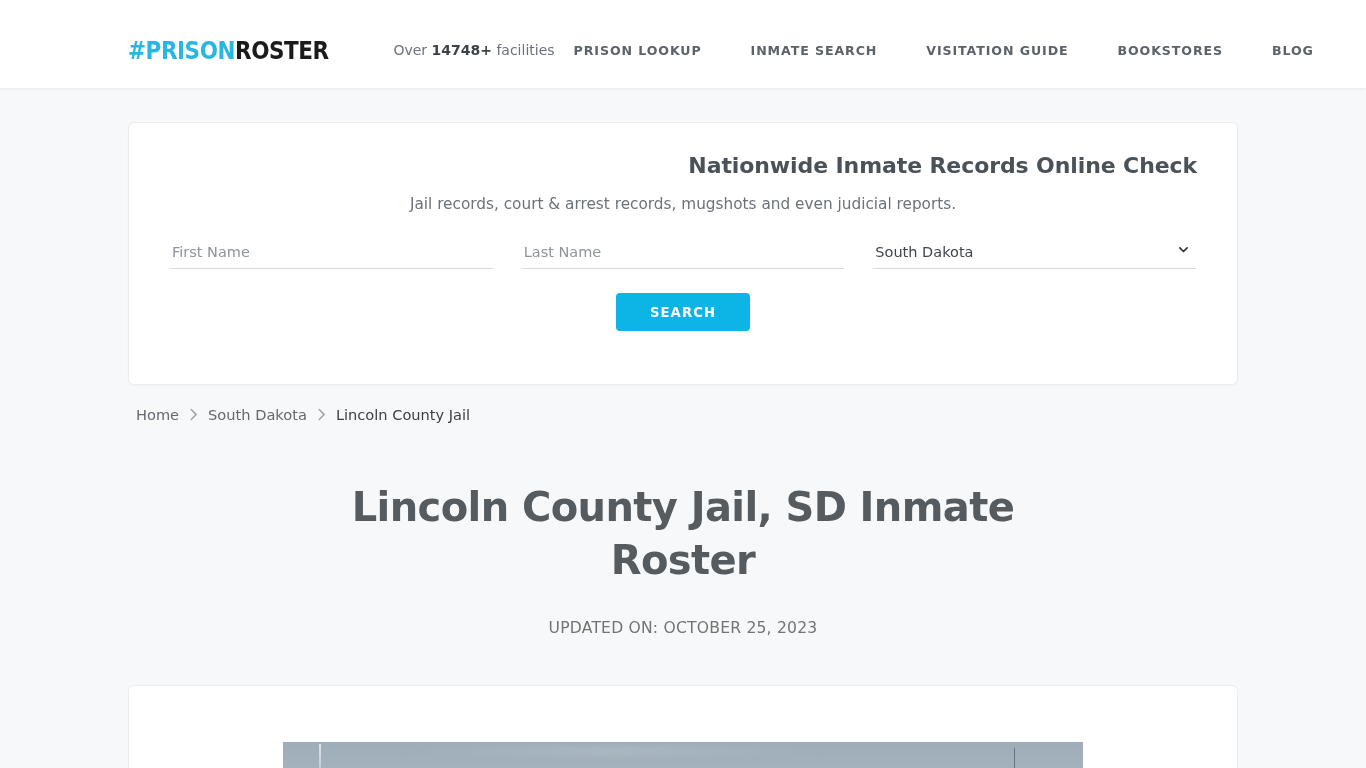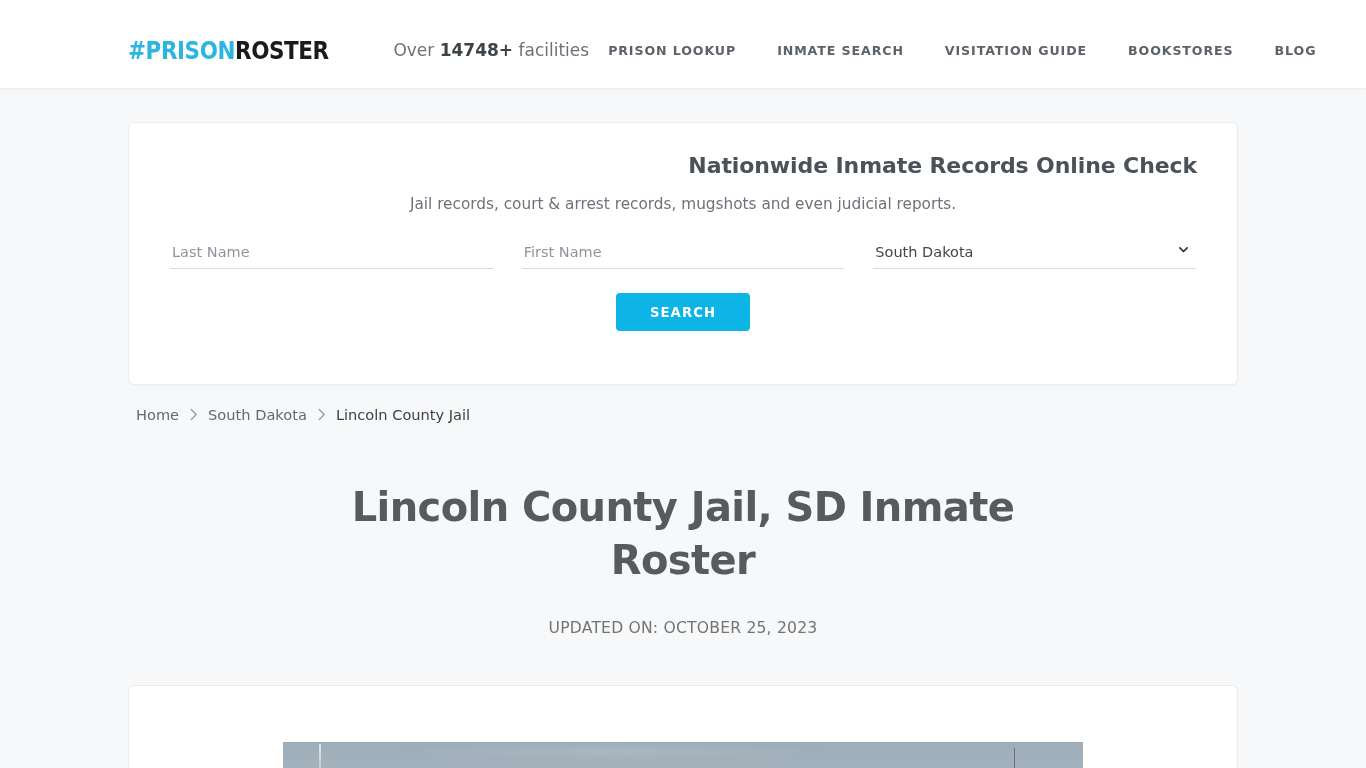--- a/index.html
+++ b/index.html
@@ -42,32 +42,32 @@
     white-space: nowrap;
     transform: scaleX(0.86);
     transform-origin: left center;
     margin-right: 12px;
     cursor: pointer;
   }
   .brand .brand-a { color: #29b6e0; }
   .brand .brand-b { color: #1b1b1b; }
 
   .facilities {
-    font-size: 17px;
+    font-size: 14px;
     color: #6b7279;
     white-space: nowrap;
     margin-left: 20px;
   }
   .facilities b { color: #3c4348; font-weight: 700; }
 
   .main-nav {
     display: flex;
     align-items: center;
     margin-left: auto;
-    gap: 3px;
+    gap: 11px;
   }
   .nav-link {
     font-size: 12.6px;
     font-weight: 700;
     letter-spacing: 0.9px;
     color: #5b6269;
     text-transform: uppercase;
     text-decoration: none;
     padding: 0 19px;
     white-space: nowrap;
@@ -292,24 +292,24 @@
 </header>
 
 <div class="page">
 
   <section class="search-card">
     <h2 class="search-title">Nationwide Inmate Records Online Check</h2>
     <p class="search-sub">Jail records, court &amp; arrest records, mugshots and even judicial reports.</p>
 
     <div class="form-row">
       <div class="field">
-        <input type="text" placeholder="Last Name" style="">
+        <input type="text" placeholder="First Name" style="">
       </div>
       <div class="field">
-        <input type="text" placeholder="First Name" style="">
+        <input type="text" placeholder="Last Name" style="">
       </div>
       <div class="field select-wrap">
         <select>
           <option>South Dakota</option>
         </select>
         <span class="chevron">
           <svg width="13" height="13" viewBox="0 0 16 16" aria-hidden="true">
             <path d="M3.5 6 L8 10.5 L12.5 6" fill="none" stroke="#2b3035" stroke-width="2" stroke-linecap="round" stroke-linejoin="round"></path>
           </svg>
         </span>

